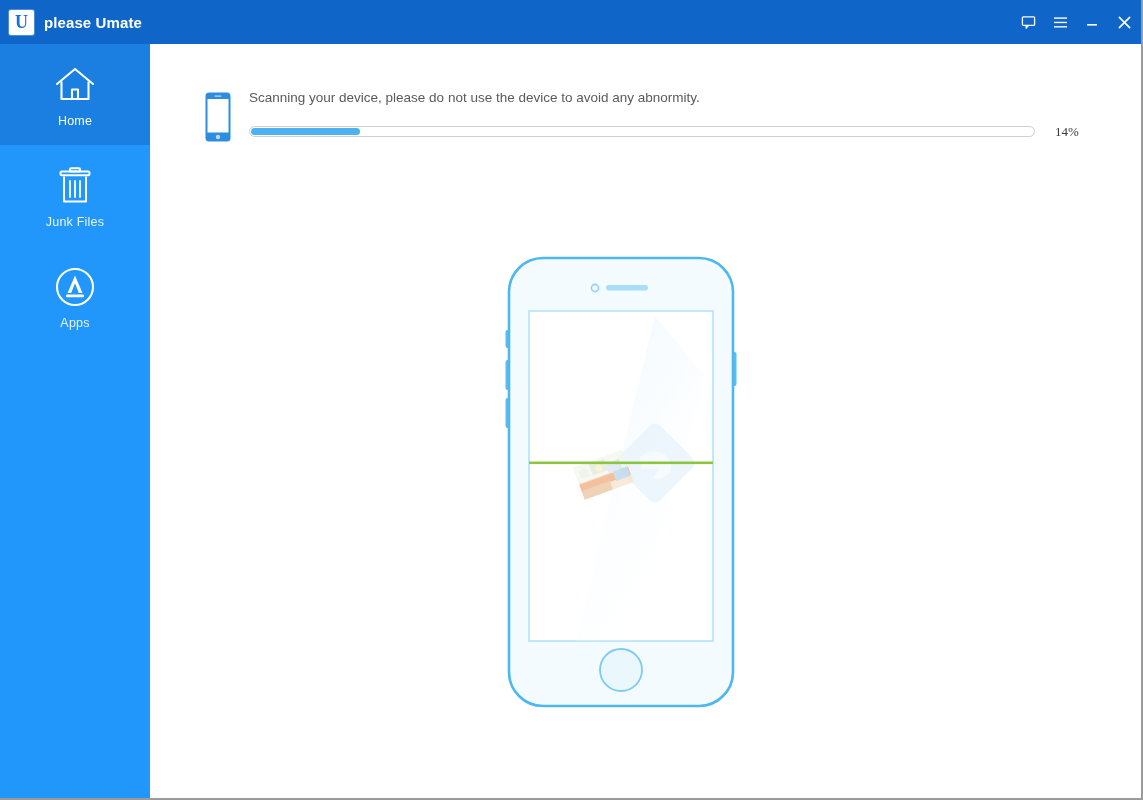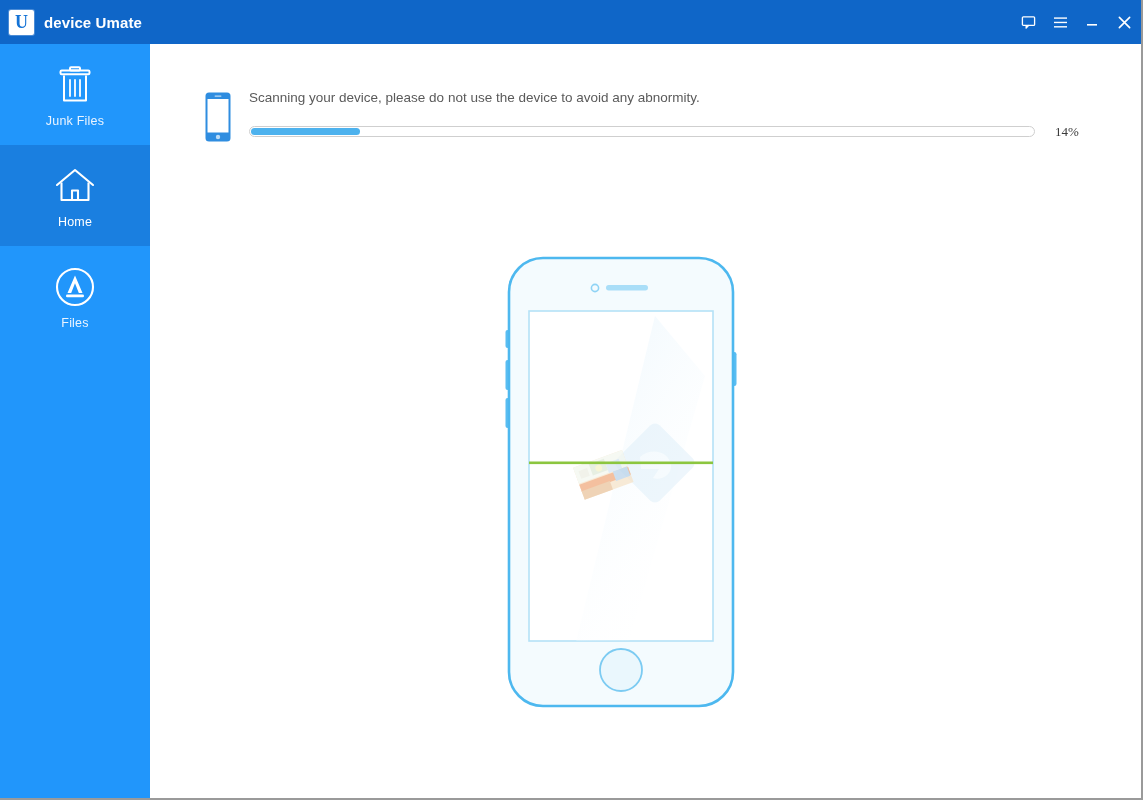--- a/index.html
+++ b/index.html
@@ -199,21 +199,21 @@
 </head>
 <body>
 
 <div class="app-window">
 
   <div class="titlebar">
     <div class="brand">
       <div class="brand-logo">
         <span>U</span>
       </div>
-      <div class="brand-title">device Umate</div>
+      <div class="brand-title">please Umate</div>
     </div>
 
     <div class="win-controls">
       <div class="win-btn">
         <svg width="15" height="15" viewBox="0 0 16 16">
           <rect x="1.5" y="2" width="13" height="9" rx="1" fill="none" stroke="#ffffff" stroke-width="1.4"></rect>
           <path d="M5.5 11 L5.5 14 L8.2 11" fill="none" stroke="#ffffff" stroke-width="1.4" stroke-linejoin="round"></path>
         </svg>
       </div>
       <div class="win-btn">
@@ -230,56 +230,56 @@
       </div>
       <div class="win-btn">
         <svg width="15" height="15" viewBox="0 0 14 14">
           <path d="M2.2 2.2 L11.8 11.8 M11.8 2.2 L2.2 11.8" stroke="#ffffff" stroke-width="1.5" stroke-linecap="round"></path>
         </svg>
       </div>
     </div>
   </div>
 
   <div class="sidebar">
+
+    <div class="nav-item active">
+      <div class="nav-icon">
+        <svg width="44" height="40" viewBox="0 0 44 40">
+          <path d="M4 19 L22 4 L40 19" fill="none" stroke="#ffffff" stroke-width="2.1" stroke-linejoin="round" stroke-linecap="round"></path>
+          <path d="M8.5 16.5 L8.5 34 L35.5 34 L35.5 16.5" fill="none" stroke="#ffffff" stroke-width="2.1" stroke-linejoin="round"></path>
+          <path d="M19 34 L19 24.5 L25 24.5 L25 34" fill="none" stroke="#ffffff" stroke-width="2.1" stroke-linejoin="round"></path>
+        </svg>
+      </div>
+      <div class="nav-label">Home</div>
+    </div>
 
     <div class="nav-item">
       <div class="nav-icon">
         <svg width="34" height="40" viewBox="0 0 34 40">
           <rect x="12" y="2.2" width="10" height="3.2" rx="1" fill="none" stroke="#ffffff" stroke-width="2"></rect>
           <rect x="2.5" y="5.6" width="29" height="3.6" rx="1.2" fill="none" stroke="#ffffff" stroke-width="2"></rect>
           <path d="M6 10.5 L6 35.5 L28 35.5 L28 10.5" fill="none" stroke="#ffffff" stroke-width="2" stroke-linejoin="round"></path>
           <path d="M12 15 L12 31 M17 15 L17 31 M22 15 L22 31" stroke="#ffffff" stroke-width="1.8" stroke-linecap="round"></path>
         </svg>
       </div>
       <div class="nav-label">Junk Files</div>
     </div>
 
-    <div class="nav-item active">
-      <div class="nav-icon">
-        <svg width="44" height="40" viewBox="0 0 44 40">
-          <path d="M4 19 L22 4 L40 19" fill="none" stroke="#ffffff" stroke-width="2.1" stroke-linejoin="round" stroke-linecap="round"></path>
-          <path d="M8.5 16.5 L8.5 34 L35.5 34 L35.5 16.5" fill="none" stroke="#ffffff" stroke-width="2.1" stroke-linejoin="round"></path>
-          <path d="M19 34 L19 24.5 L25 24.5 L25 34" fill="none" stroke="#ffffff" stroke-width="2.1" stroke-linejoin="round"></path>
-        </svg>
-      </div>
-      <div class="nav-label">Home</div>
-    </div>
-
 
 
 
     <div class="nav-item">
       <div class="nav-icon">
         <svg width="42" height="42" viewBox="0 0 42 42">
           <circle cx="21" cy="21" r="18" fill="none" stroke="#ffffff" stroke-width="2.1"></circle>
           <path d="M21 9.5 L28.5 27 L24.8 27 L21 17.2 L17.2 27 L13.5 27 Z" fill="#ffffff"></path>
           <rect x="12" y="28.6" width="18" height="2.6" rx="1.3" fill="#ffffff"></rect>
         </svg>
       </div>
-      <div class="nav-label">Files</div>
+      <div class="nav-label">Apps</div>
     </div>
 
   </div>
 
   <div class="main">
 
     <div class="status-row">
       <div class="device-icon">
         <svg width="26" height="50" viewBox="0 0 26 50">
           <rect x="0.5" y="0.5" width="25" height="49" rx="3.5" fill="#2f8de0"></rect>

